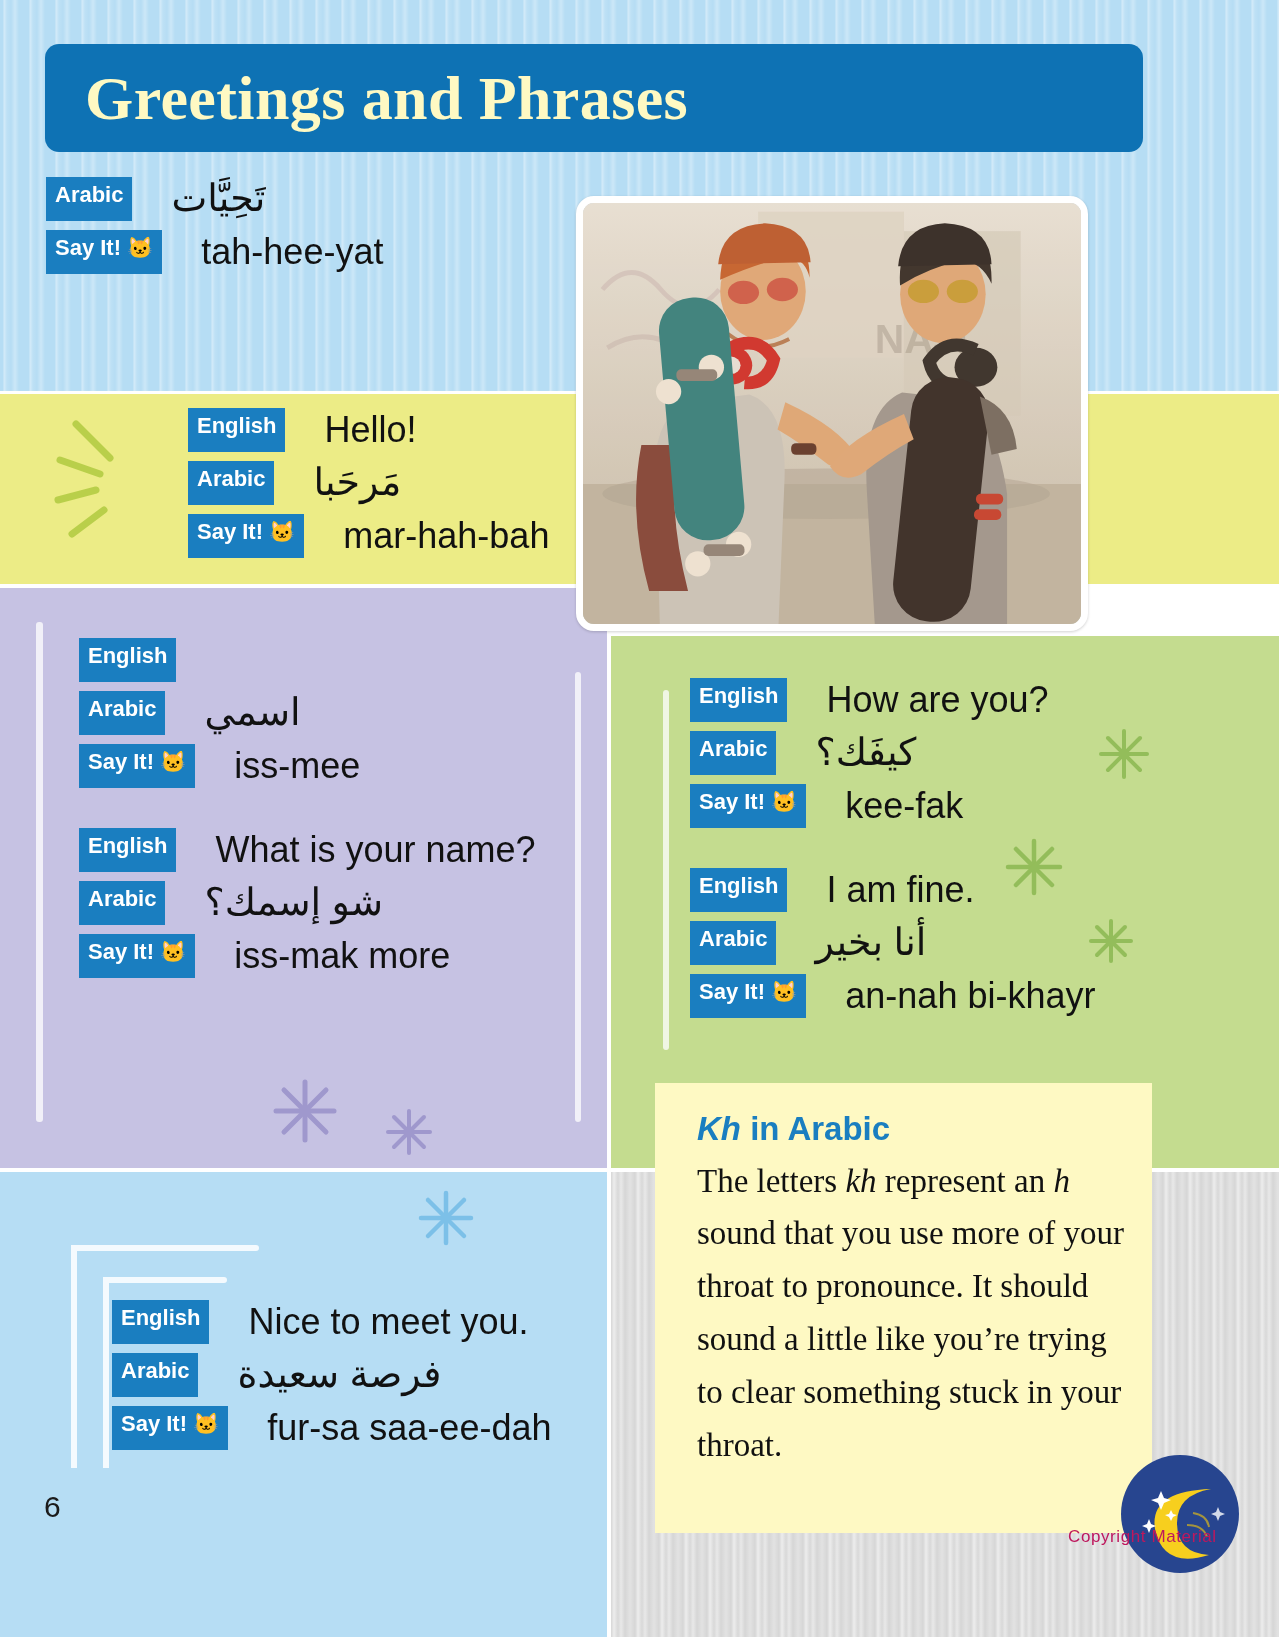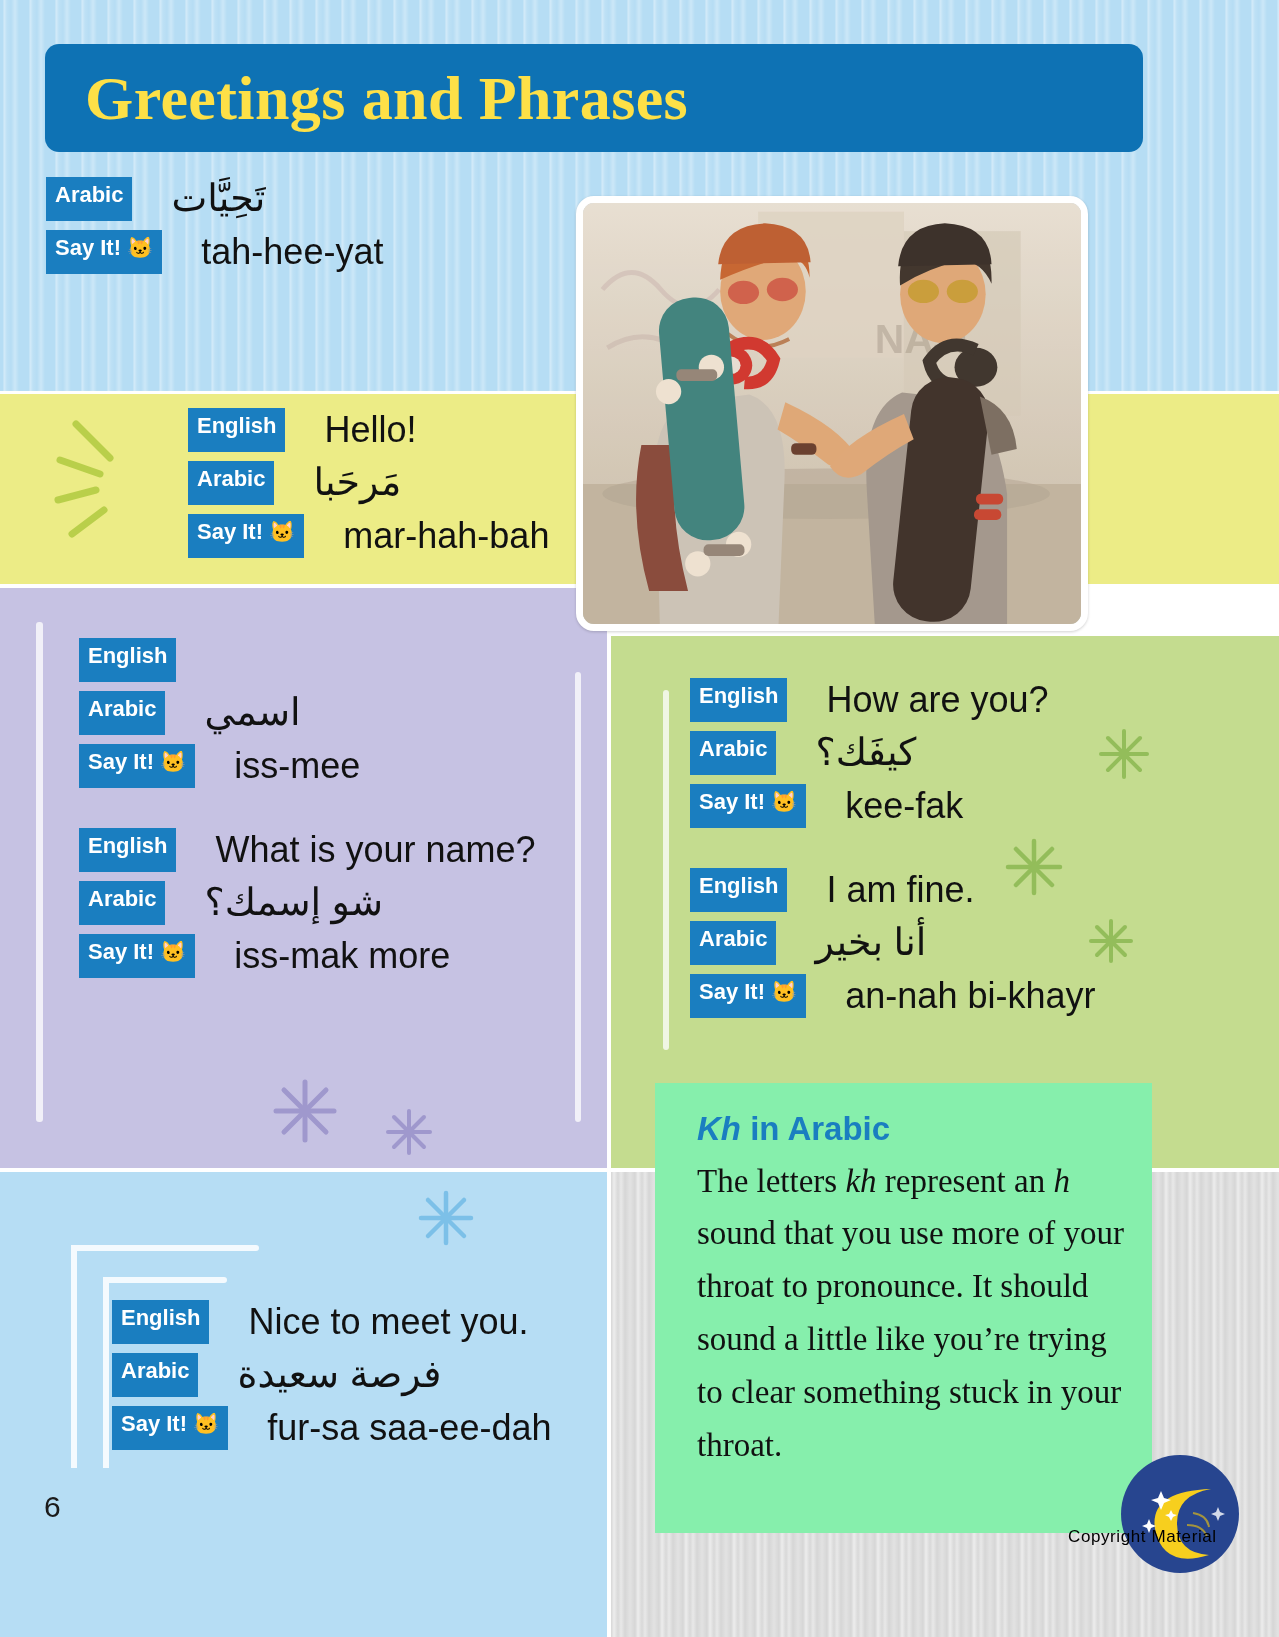--- a/index.html
+++ b/index.html
@@ -43,21 +43,21 @@
       rgba(255,255,255,.00) 24px);
   }
 
   
   .header{
     position:absolute;left:45px;top:44px;width:1098px;height:108px;
     background:#0e72b4;border-radius:14px;
     display:flex;align-items:center;
   }
   .header h1{
-    margin:0;padding:0 0 0 40px;color:#fde047;
+    margin:0;padding:0 0 0 40px;color:#fef9c3;
     font-family:"Liberation Serif", serif;
     font-weight:bold;font-size:62px;letter-spacing:.4px;
   }
 
   
   .row{display:flex;align-items:center;gap:12px;}
   .badge{
     display:inline-block;background:#1a7ec0;color:#fff;
     font-weight:bold;font-size:22px;line-height:1;
     padding:7px 9px 15px 9px;white-space:nowrap;
@@ -86,21 +86,21 @@
     position:absolute;left:576px;top:196px;width:512px;height:435px;
     border:7px solid #ffffff;border-radius:18px;overflow:hidden;
     box-sizing:border-box;background:#cdbfae;
     box-shadow:0 1px 3px rgba(0,0,0,.18);
   }
   .photo svg{display:block;width:100%;height:100%;}
 
   
   .infobox{
     position:absolute;left:655px;top:1083px;width:497px;height:450px;
-    background:#86efac;padding:26px 24px 0 42px;box-sizing:border-box;
+    background:#fef9c3;padding:26px 24px 0 42px;box-sizing:border-box;
   }
   .infobox .ttl{
     color:#1a7ec0;font-weight:bold;font-size:33px;margin:0 0 6px 0;line-height:1.2;
   }
   .infobox .ttl em{font-style:italic;}
   .infobox p{
     margin:0;color:#111;font-size:33px;line-height:1.60;font-family:Liberation Serif, serif;
   }
   .infobox p em{font-style:italic;}
 
@@ -108,21 +108,21 @@
   .burst{position:absolute;}
   .star{position:absolute;}
   .vline{position:absolute;background:rgba(255,255,255,.75);border-radius:3px;}
   .bracket{position:absolute;}
 
   .pagenum{
     position:absolute;left:44px;top:1490px;font-size:30px;color:#1b1b1b;
   }
   .logo{position:absolute;left:1121px;top:1455px;width:118px;height:118px;}
   .watermark{
-    position:absolute;left:1068px;top:1527px;font-size:17px;color:#000000;
+    position:absolute;left:1068px;top:1527px;font-size:17px;color:#be185d;
     letter-spacing:.6px;white-space:nowrap;
   }
 </style>
 </head>
 <body>
 
 <div class="page">
 
   <div class="band band-top"></div>
   <div class="band band-yellow"></div>

